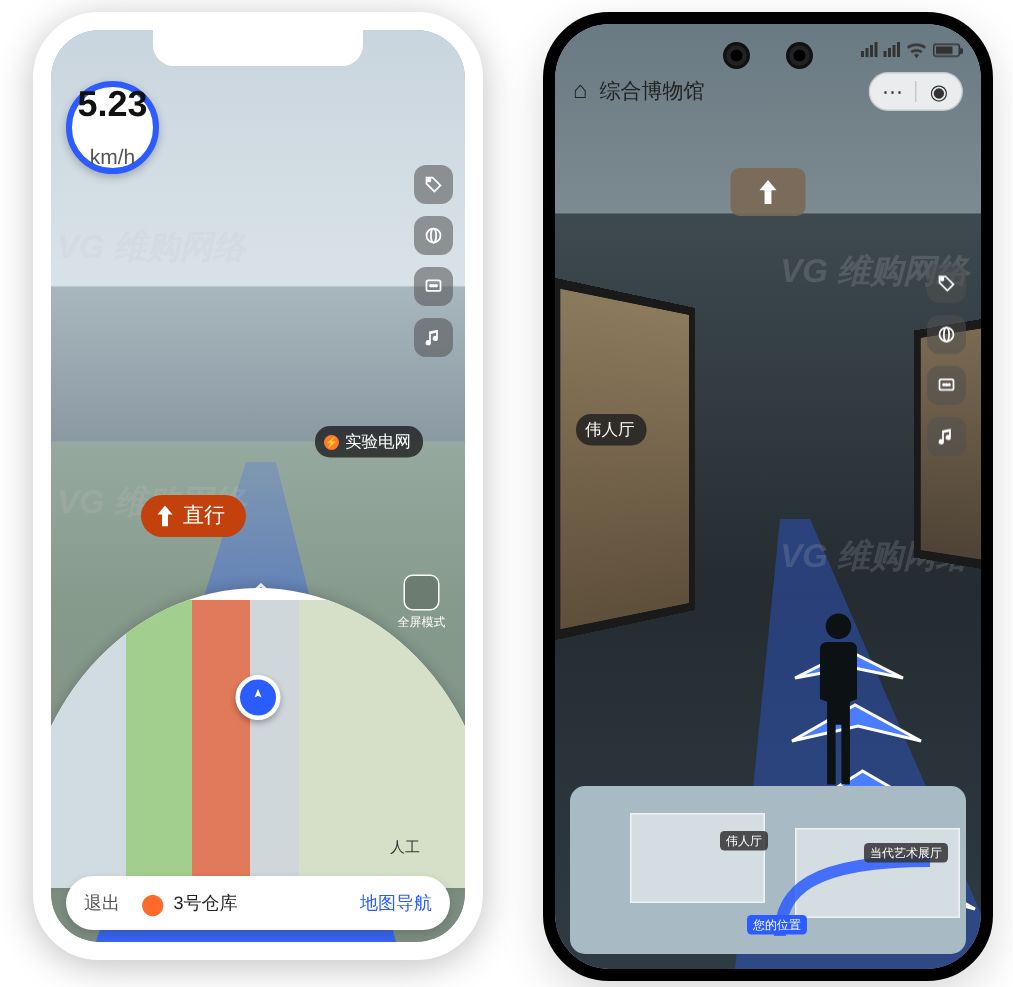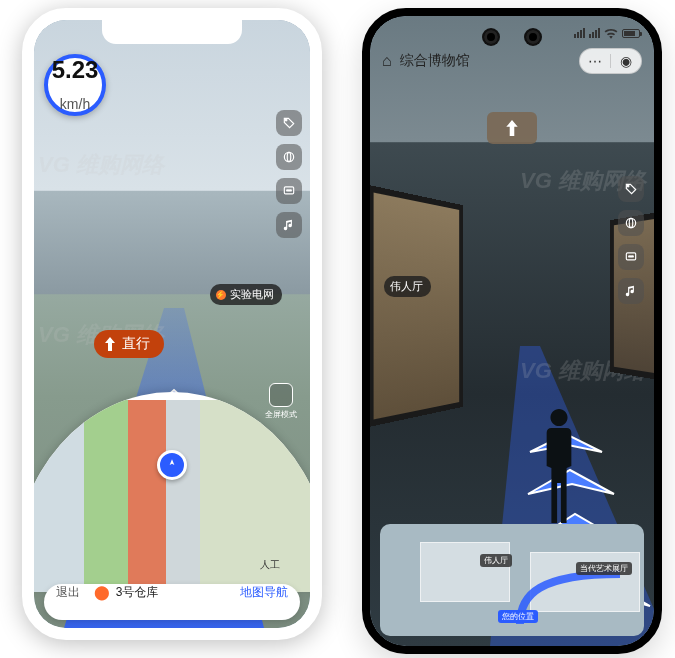--- a/index.html
+++ b/index.html
@@ -164,21 +164,21 @@
   .minimap-compass svg{width:14px;height:14px}
   .minimap-label{
     position:absolute; right:30px; bottom:56px;
     font-size:10px; color:#333; z-index:22;
   }
 
   
   .bottombar{
     position:absolute; left:10px; right:10px; bottom:8px;
     height:36px; background:#fff; border-radius:18px;
-    display:flex; align-items:flex-start; padding:0 12px;
+    display:flex; align-items:center; padding:0 12px;
     font-size:12px; z-index:30;
     box-shadow:0 2px 6px rgba(0,0,0,.15);
   }
   .bottombar .exit{color:#555;margin-right:14px}
   .bottombar .pin{color:#ff6a2b;margin-right:6px;font-size:14px}
   .bottombar .dest{flex:1;color:#222;font-weight:500}
   .bottombar .navlink{color:#2b5cff}
 
   
   .appbar{

